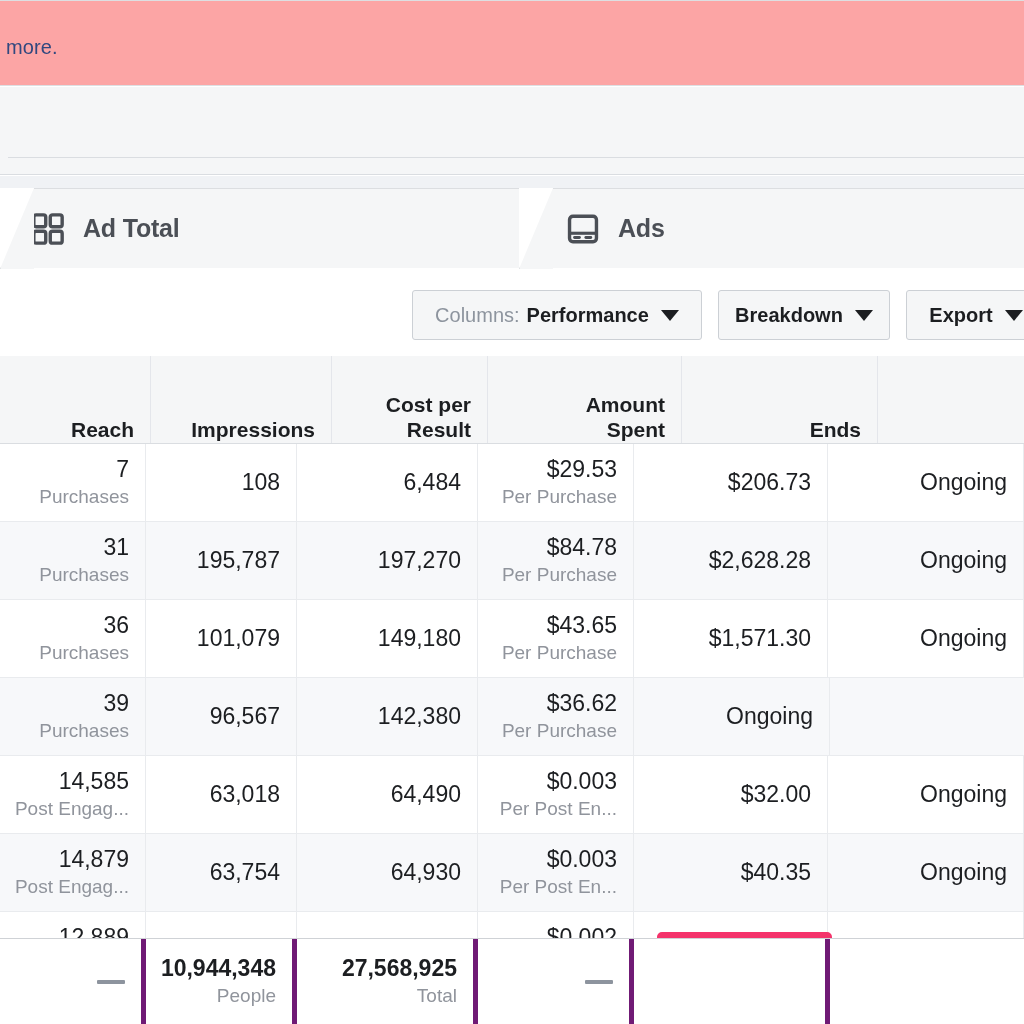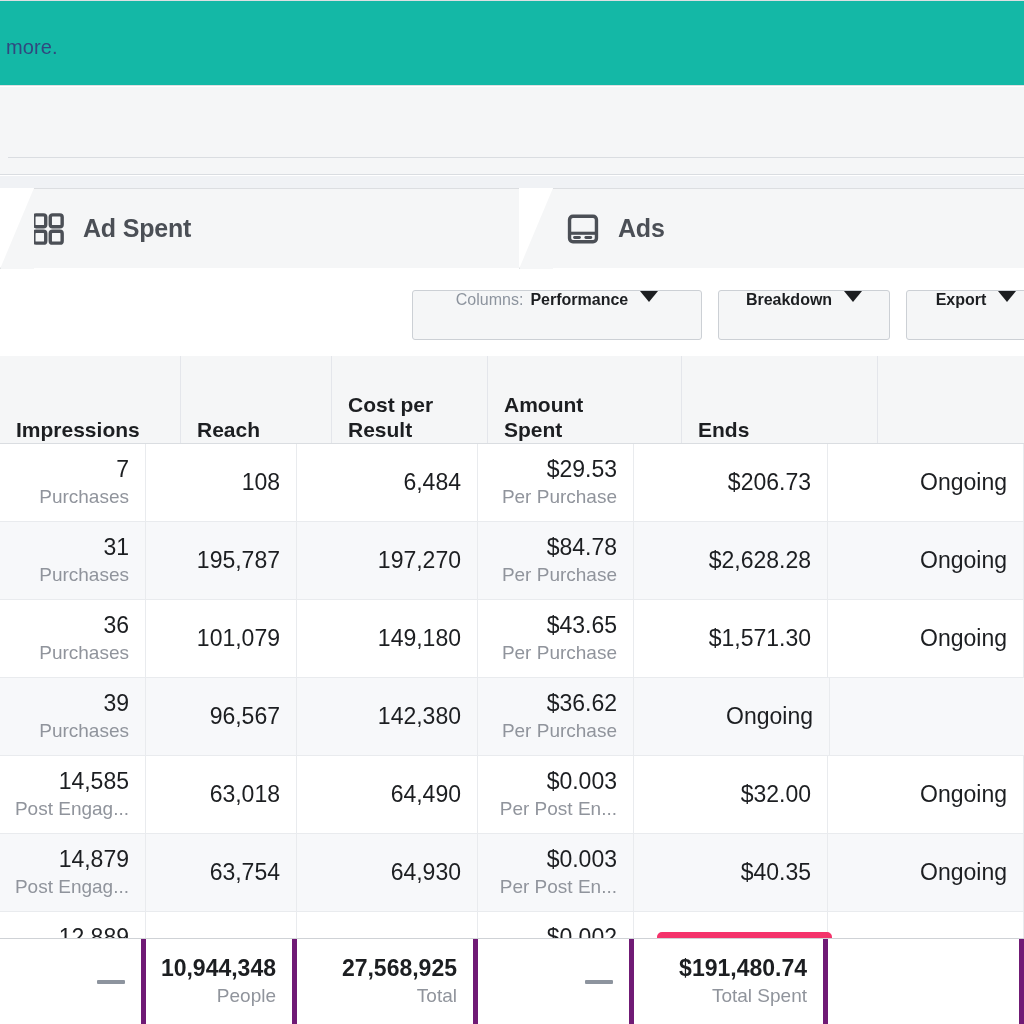--- a/index.html
+++ b/index.html
@@ -7,21 +7,21 @@
     width: 1024px; height: 1024px;
     overflow: hidden;
     background: #ffffff;
     font-family: "Liberation Sans", sans-serif;
     -webkit-font-smoothing: antialiased;
   }
 
   
   .top-strip {
     position: absolute; left: 0; top: 0; width: 1024px; height: 86px;
-    background: #14b8a6;
+    background: #fca5a5;
     border-top: 1px solid #dddfe2;
     border-bottom: 1px solid #dddfe2;
   }
   .more-link {
     position: absolute; left: 6px; top: 35px;
     font-size: 20px; color: #31487f; cursor: pointer;
     letter-spacing: .1px;
   }
 
   
@@ -90,23 +90,23 @@
   
   .toolbar {
     position: absolute; left: 0; top: 269px; width: 1024px; height: 87px;
     background: #ffffff;
   }
   .tb-btn {
     position: absolute; top: 290px; height: 50px;
     background: #f5f6f7;
     border: 1px solid #ccd0d5;
     border-radius: 3px;
-    display: flex; align-items: flex-start; justify-content: center;
+    display: flex; align-items: center; justify-content: center;
     cursor: pointer; white-space: nowrap;
-    font-size: 16px; font-weight: bold; color: #1c1e21;
+    font-size: 20px; font-weight: bold; color: #1c1e21;
   }
   #btn-columns  { left: 412px; width: 290px; }
   #btn-breakdown{ left: 718px; width: 172px; }
   #btn-export   { left: 906px; width: 140px; }
   .tb-prefix { color: #8d949e; font-weight: normal; margin-right: 7px; }
   .caret {
     display: inline-block; margin-left: 12px;
     width: 0; height: 0;
     border-left: 9px solid transparent;
     border-right: 9px solid transparent;
@@ -115,21 +115,21 @@
 
   
   .table {
     position: absolute; left: 0; top: 356px; width: 1024px; height: 668px;
     background: #ffffff;
     overflow: hidden;
   }
   .trow { display: flex; width: 1024px; }
   .thead { height: 88px; background: #f5f6f7; border-bottom: 1px solid #dadde1; }
   .thead .tcell {
-    align-items: flex-start; justify-content: flex-end;
+    align-items: flex-end; justify-content: flex-end;
     font-size: 21px; font-weight: bold; color: #1c1e21;
     text-align: right; line-height: 1.18;
     border-right: 1px solid #e4e6eb;
     border-left: none;
   }
   .tbody-row { height: 78px; border-bottom: 1px solid #e9ebee; }
   .tbody-row.alt { background: #f7f8fa; }
   .tcell {
     display: flex; flex-direction: column;
     justify-content: center; align-items: flex-end;
@@ -192,21 +192,21 @@
 
   <div class="tab tab-adsets">
     <span class="tab-icon">
       <svg width="34" height="34" viewBox="0 0 24 24" aria-hidden="true">
         <rect x="2" y="2" width="8.4" height="8.4" rx="1.6" fill="none" stroke="#4b4f56" stroke-width="2.4"></rect>
         <rect x="13.6" y="2" width="8.4" height="8.4" rx="1.6" fill="none" stroke="#4b4f56" stroke-width="2.4"></rect>
         <rect x="2" y="13.6" width="8.4" height="8.4" rx="1.6" fill="none" stroke="#4b4f56" stroke-width="2.4"></rect>
         <rect x="13.6" y="13.6" width="8.4" height="8.4" rx="1.6" fill="none" stroke="#4b4f56" stroke-width="2.4"></rect>
       </svg>
     </span>
-    <span class="tab-label">Ad Spent</span>
+    <span class="tab-label">Ad Total</span>
   </div>
 
   <div class="tab tab-ads">
     <span class="tab-icon">
       <svg width="34" height="34" viewBox="0 0 24 24" aria-hidden="true">
         <rect x="2.5" y="3" width="19" height="18" rx="2.4" fill="none" stroke="#4b4f56" stroke-width="2.4"></rect>
         <line x1="2.5" y1="15" x2="21.5" y2="15" stroke="#4b4f56" stroke-width="2.2"></line>
         <rect x="5" y="17" width="5.5" height="2" rx="1" fill="#4b4f56"></rect>
         <rect x="13" y="17" width="5.5" height="2" rx="1" fill="#4b4f56"></rect>
       </svg>
@@ -236,25 +236,25 @@
 </div>
 
 <div class="tb-btn" id="btn-export">
   <span>Export</span>
   <span class="caret"></span>
 </div>
 
 <div class="table">
 
   <div class="trow thead">
+    <div class="tcell c-reach">
+      <span>Reach</span>
+    </div>
     <div class="tcell c-impressions">
       <span>Impressions</span>
-    </div>
-    <div class="tcell c-reach">
-      <span>Reach</span>
     </div>
     <div class="tcell c-cpr">
       <span>Cost per</span>
       <span>Result</span>
     </div>
     <div class="tcell c-spent">
       <span>Amount</span>
       <span>Spent</span>
     </div>
     <div class="tcell c-ends">
@@ -424,23 +424,19 @@
       <span class="v-main" style="font-weight:bold">10,944,348</span>
       <span class="v-sub">People</span>
     </div>
     <div class="tcell c-impressions">
       <span class="v-main" style="font-weight:bold">27,568,925</span>
       <span class="v-sub">Total</span>
     </div>
     <div class="tcell c-cpr">
       <span class="dash"></span>
     </div>
-    <div class="tcell c-spent">
-      <span class="v-main" style="font-weight:bold">$191,480.74</span>
-      <span class="v-sub">Total Spent</span>
-    </div>
     <div class="tcell c-ends"></div>
   </div>
 </div>
 
 <div class="hl" id="hl-reach" style="border-color: rgb(244, 51, 107);"></div>
 <div class="hl" id="hl-impressions" style="border-color: rgb(244, 51, 107);"></div>
 <div class="hl" id="hl-spent" style="border-color: rgb(244, 51, 107);"></div>
 
 </body></html>

